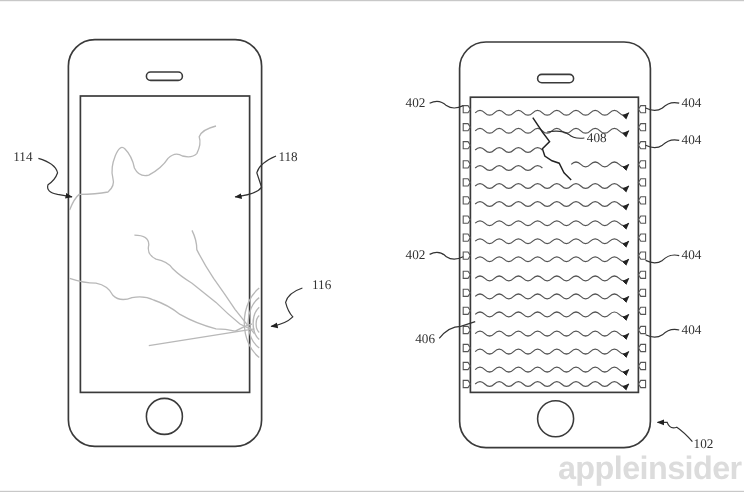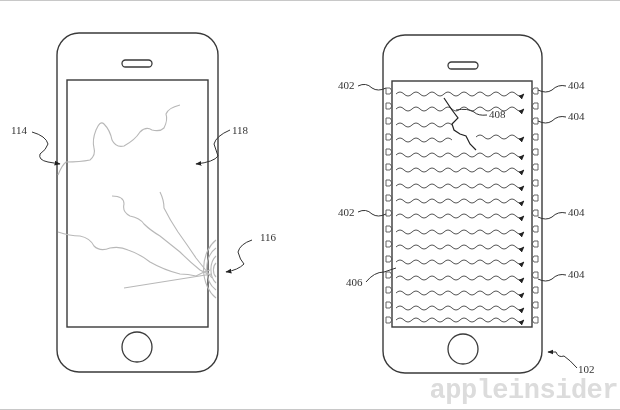--- a/index.html
+++ b/index.html
@@ -1,21 +1,21 @@
 <!DOCTYPE html>
 <html><head>
   <meta charset="utf-8">
   <style>
     html, body { margin: 0; padding: 0; background: #ffffff; }
     body { width: 620px; height: 410px; position: relative; overflow: hidden; font-family: "Liberation Serif", serif; }
     .frame-top { position: absolute; left: 0; top: 0; width: 620px; height: 1px; background: #c8c8c8; }
     .frame-bottom { position: absolute; left: 0; top: 409px; width: 620px; height: 1px; background: #c8c8c8; }
     svg.fig { position: absolute; left: 0; top: 0; }
     .ref { font-family: "Liberation Serif", serif; font-size: 11px; fill: #333; }
-    .watermark { position: absolute; right: 2px; bottom: 4px; font-family: Liberation Mono, monospace; font-weight: bold; font-size: 27px; color: #dcdcdc; letter-spacing: -0.5px; }
+    .watermark { position: absolute; right: 2px; bottom: 4px; font-family: Liberation Sans, sans-serif; font-weight: bold; font-size: 27px; color: #dcdcdc; letter-spacing: -0.5px; }
   </style>
 </head>
 <body>
 
 <div class="frame-top"></div>
 
 <svg class="fig" width="620" height="410" viewBox="0 0 620 410">
   <defs>
     <marker id="arrow" viewBox="0 0 10 10" refX="9" refY="5" markerWidth="6" markerHeight="6" orient="auto">
       <path d="M0,1 L10,5 L0,9 z" fill="#222"></path>

